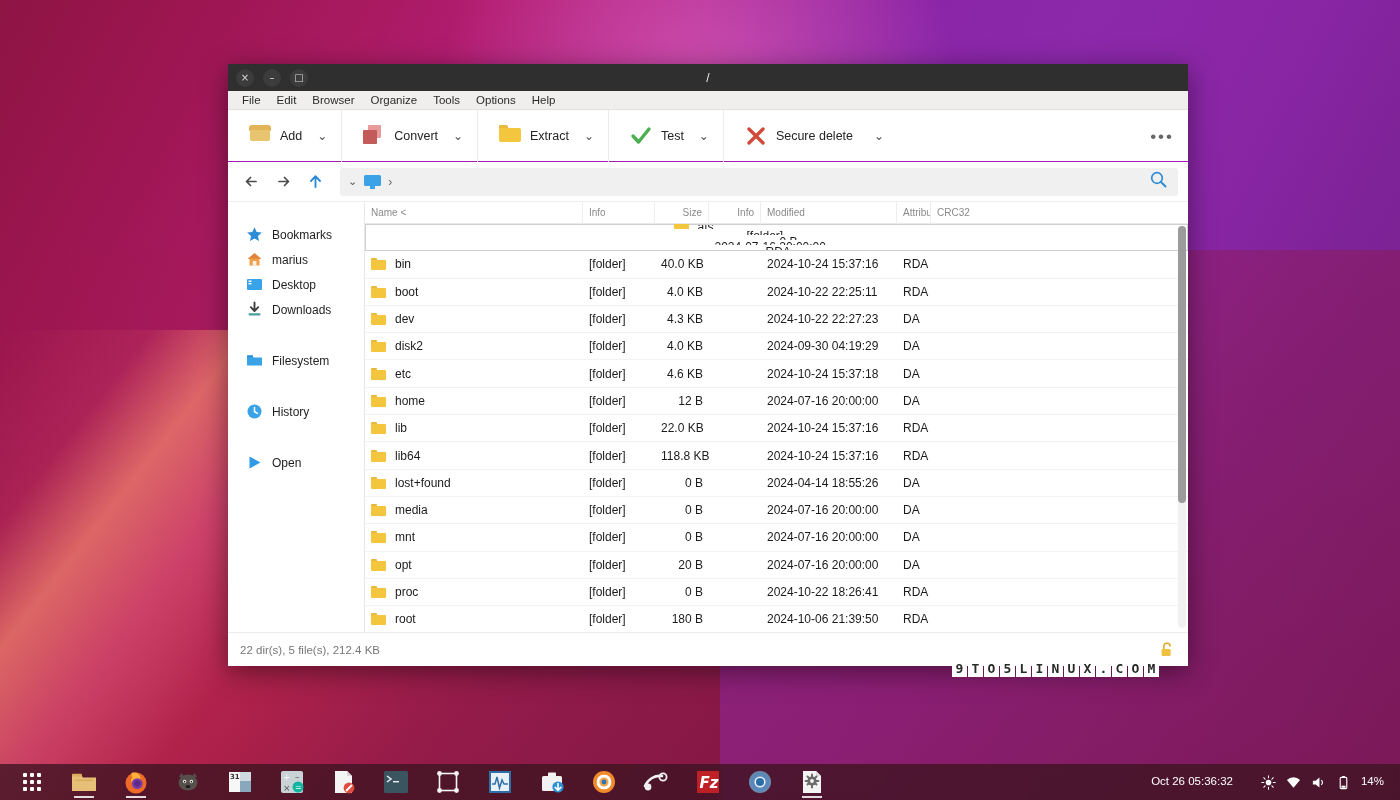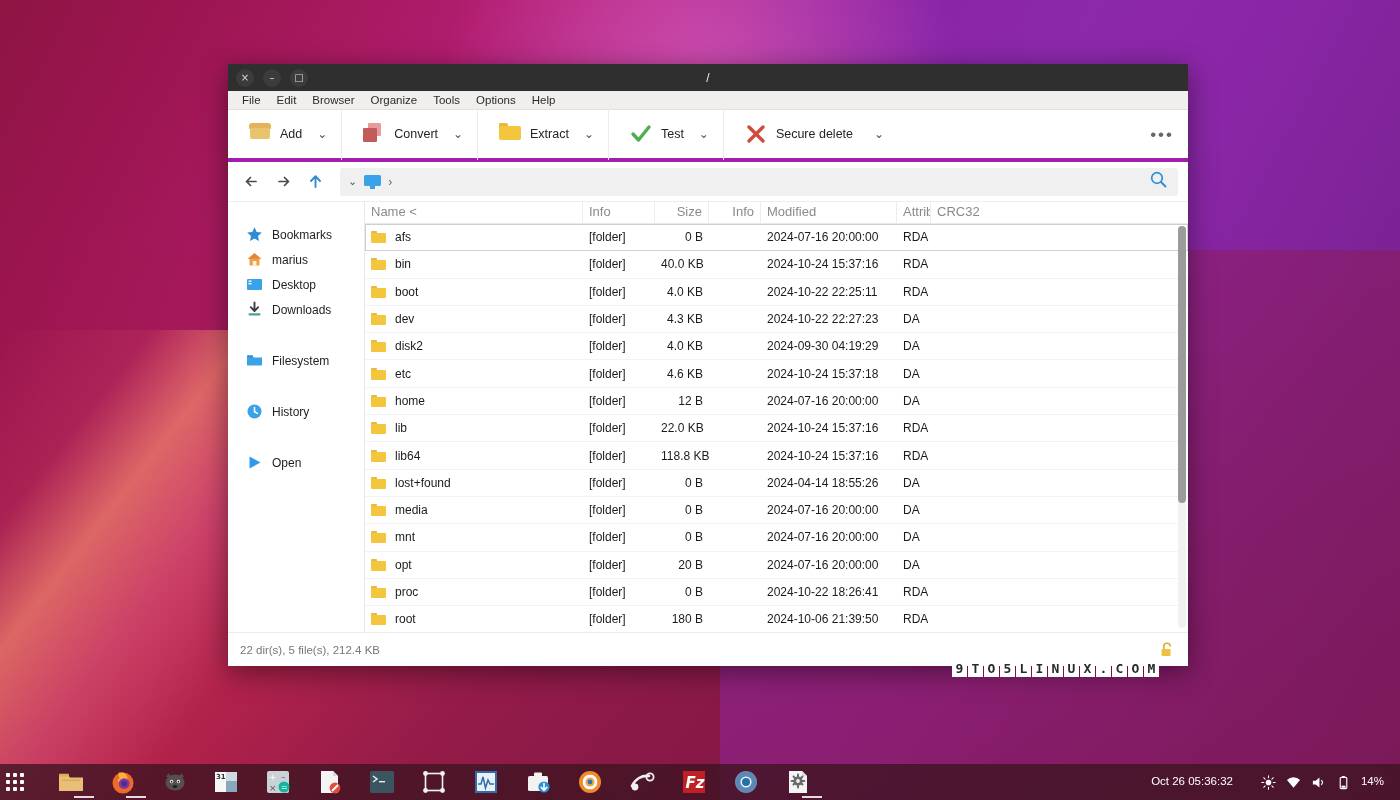--- a/index.html
+++ b/index.html
@@ -70,21 +70,21 @@
     height: 19px; background: #f0efee; border-bottom: 1px solid #e2e1e0;
     display: flex; align-items: center; padding-left: 8px; gap: 4px;
     flex: 0 0 auto;
   }
   .menu-item {
     font-size: 11.5px; color: #2b2b2b; padding: 1px 6px; cursor: default;
     white-space: nowrap;
   }
 
   #toolbar {
-    height: 52px; background: #fff; border-bottom: 4px solid #a21caf;
+    height: 52px; background: #fff; border-bottom: 1px solid #a21caf;
     display: flex; align-items: center; position: relative; flex: 0 0 auto;
   }
   .tb-group {
     display: flex; align-items: center; height: 52px;
     border-right: 1px solid #ececec; padding: 0 6px 0 14px;
   }
   .tb-btn {
     display: flex; align-items: center; gap: 9px;
     padding: 5px 7px; cursor: pointer; border-radius: 3px;
   }
@@ -156,40 +156,40 @@
   }
   .side-item {
     display: flex; align-items: center; gap: 9px;
     padding: 4px 6px 4px 18px; cursor: pointer; font-size: 12px; color: #1f1f1f;
   }
   .side-item.gap-before { margin-top: 26px; }
   .side-ico { width: 17px; height: 17px; flex: 0 0 auto; position: relative; }
 
   #listpane { flex: 1; position: relative; min-width: 0; background: #fff; }
   #colhdr {
-    height: 22px; display: flex; align-items: flex-end;
+    height: 22px; display: flex; align-items: flex-start;
     border-bottom: 1px solid #e9e9e9; background: #fff;
-    font-size: 13px; color: #8a8a8a; user-select: none;
+    font-size: 10px; color: #8a8a8a; user-select: none;
   }
   .colh { padding: 0 6px; height: 22px; line-height: 22px; border-right: 1px solid #ededed; cursor: pointer; overflow: hidden; white-space: nowrap; }
   .c-name { width: 218px; }
   .c-type { width: 72px; }
   .c-size { width: 54px; text-align: right; }
   .c-info { width: 52px; text-align: right; }
   .c-mod  { width: 136px; }
   .c-attr { width: 34px; }
   .c-crc  { flex: 1; border-right: none; }
 
   #rows { position: absolute; top: 22px; left: 0; right: 0; bottom: 0; overflow: hidden; }
   .row {
     height: 27.3px; display: flex; align-items: center;
     font-size: 12px; color: #1b1b1b; border-bottom: 1px solid #f3f3f3;
     cursor: default;
   }
-  .row.selected { outline: 1px solid #cfcfcf; outline-offset: -1px; background: #fff; }
+  .row.selected { outline: 1px solid #cfcfcf; outline-offset: -1px; background: #fff; flex-direction: column; }
   .cell { padding: 0 6px; overflow: hidden; white-space: nowrap; }
   .cell.c-name { display: flex; align-items: center; gap: 9px; }
   .rowfolder { width: 15px; height: 12px; position: relative; flex: 0 0 auto; }
   .rowfolder .tab { position:absolute;left:0;top:0;width:6px;height:3px;background:#e9b93c;border-radius:1px 1px 0 0; }
   .rowfolder .bod { position:absolute;left:0;top:2px;width:15px;height:10px;background:#f4c63d;border-radius:0 1px 1px 1px; }
 
   #vscroll {
     position: absolute; right: 2px; top: 24px; width: 8px; bottom: 4px;
     background: #f1f1f1; border-radius: 4px; cursor: pointer;
   }
@@ -219,21 +219,21 @@
   
   #taskbar {
     position: absolute; left: 0; bottom: 0; width: 1400px; height: 36px;
     background: rgba(62,20,34,0.80);
     display: flex; align-items: center; padding: 0 6px;
     backdrop-filter: blur(2px);
   }
   #tb-apps { display: flex; align-items: center; gap: 0px; }
   .tbitem {
     width: 52px; height: 31px; display: flex; align-items: center;
-    justify-content: flex-start; cursor: pointer; position: relative;
+    justify-content: center; cursor: pointer; position: relative;
   }
   .tbitem.active::after {
     content: ''; position: absolute; bottom: 0; left: 16px; width: 20px; height: 2px;
     background: #ffffff; opacity: .85;
   }
   #tray {
     margin-left: auto; display: flex; gap: 10px;
     padding-right: 10px; color: #fff; font-size: 11.5px;
   }
   #clock { margin-right: 18px; white-space: nowrap; }

